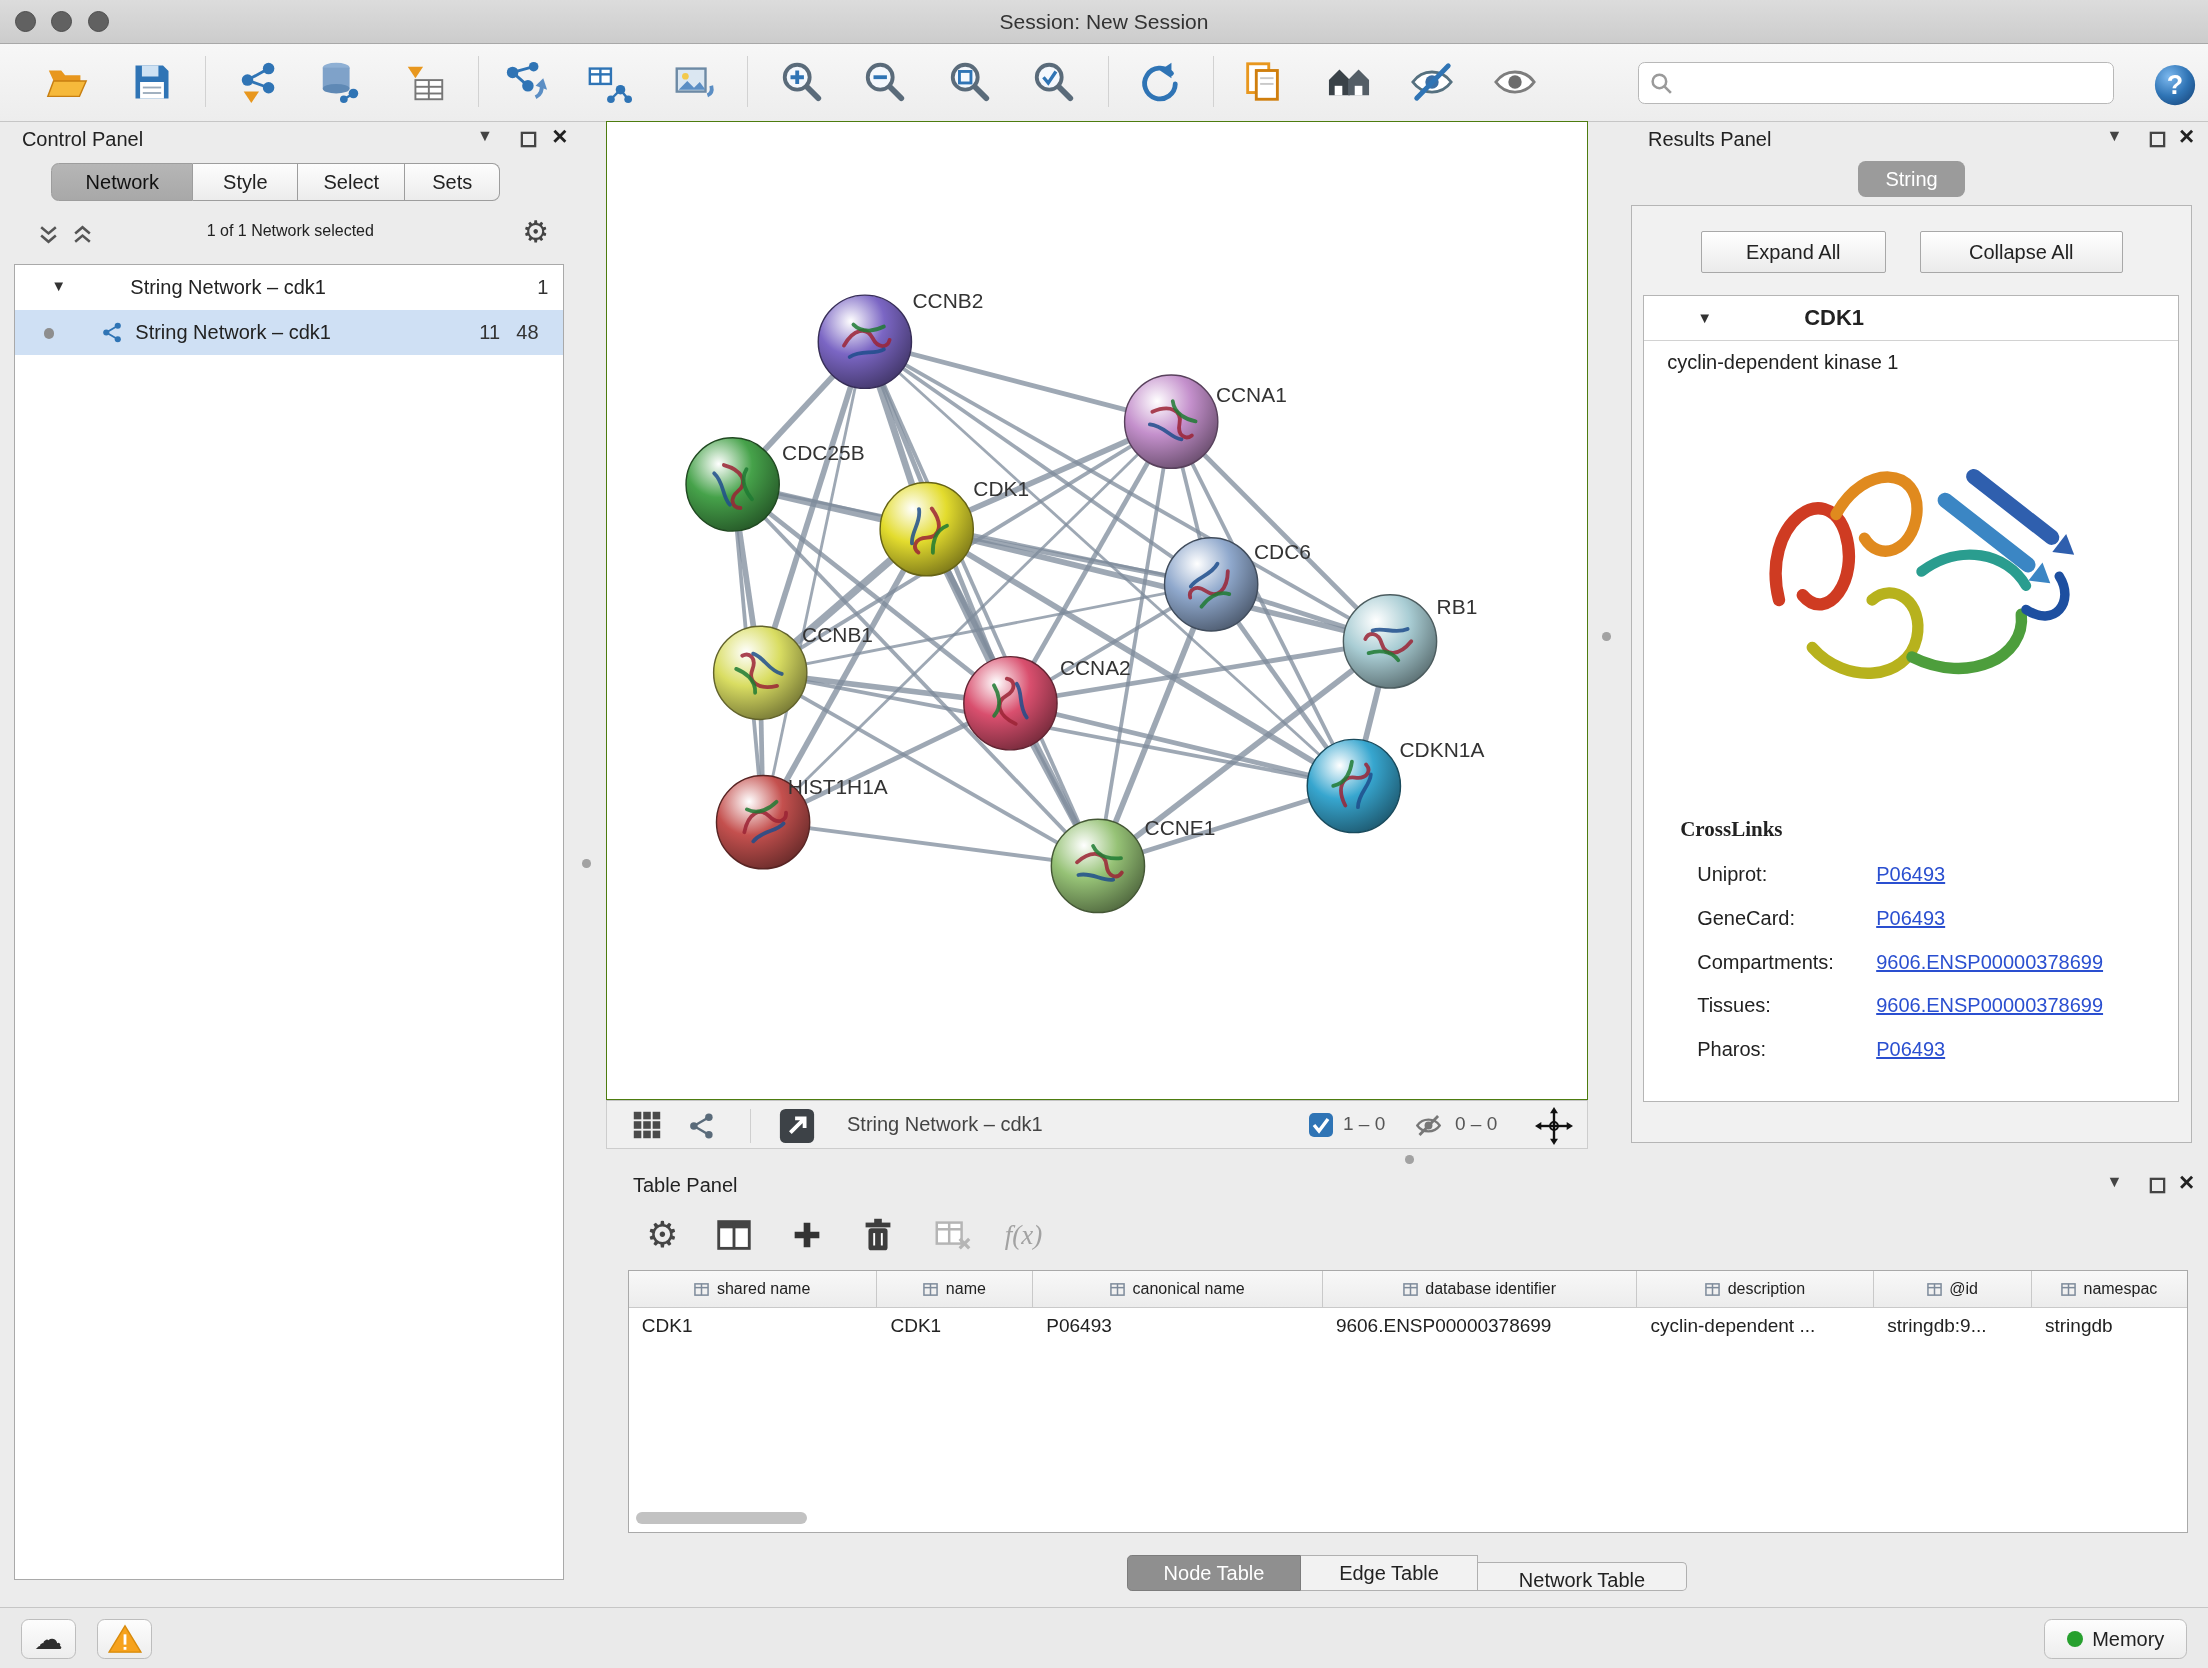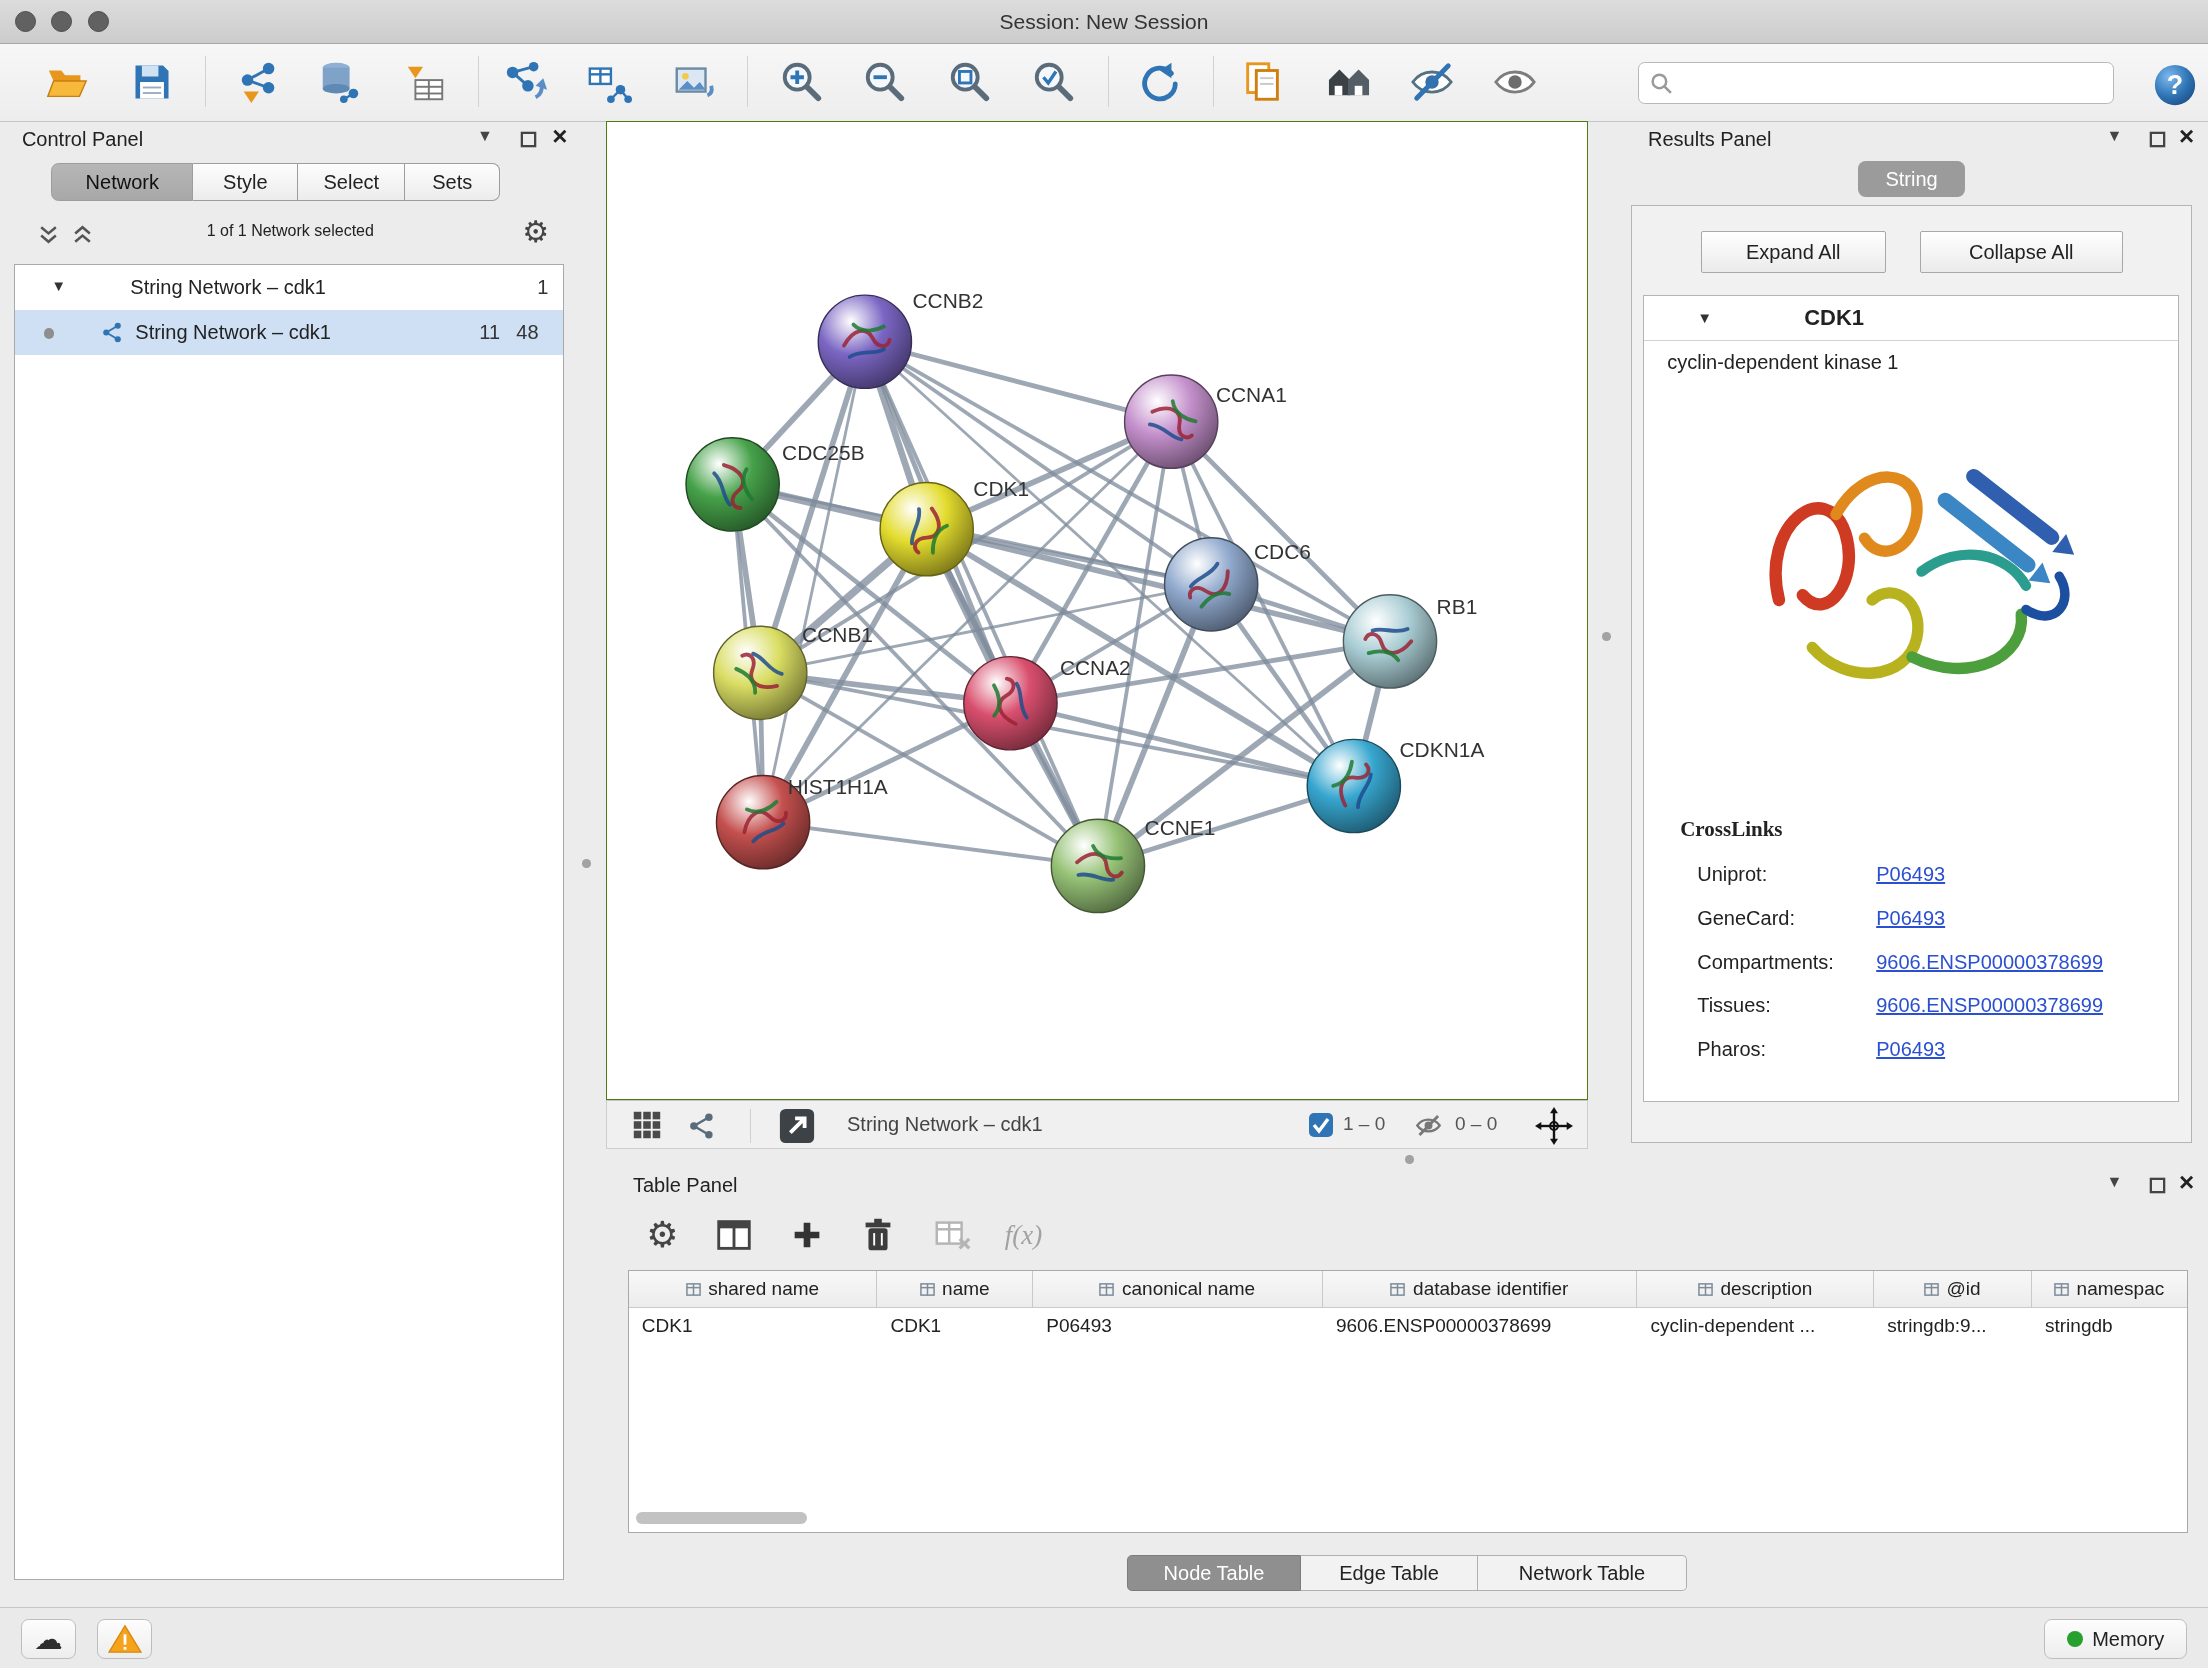--- a/index.html
+++ b/index.html
@@ -75,29 +75,29 @@
   .xlrow .xl-value{position:absolute;left:232px;top:5.7px;color:#2a4fd0;text-decoration:underline;}
 
   
   .table-panel{position:absolute;left:618px;top:1167px;width:1579px;height:432px;}
   .tp-toolbar{position:absolute;left:0;top:38px;width:100%;height:59px;}
   .tp-ic{position:absolute;top:3.8px;width:53px;height:53px;display:flex;align-items:center;justify-content:center;}
   .fx{font-family:"Liberation Serif","DejaVu Serif",serif;font-style:italic;font-size:27px;color:#a2a2a2;}
   .tbox{position:absolute;left:9.5px;top:103px;width:1560px;height:263px;background:#fff;border:1px solid #a9a9a9;box-sizing:border-box;}
   .thead{display:flex;height:36px;background:linear-gradient(#f8f8f8,#ececec);border-bottom:1px solid #c9c9c9;}
   .th{box-sizing:border-box;border-right:1px solid #c9c9c9;display:flex;align-items:center;justify-content:center;
-      font-size:19px;color:#222;gap:7.6px;overflow:hidden;white-space:nowrap;}
+      font-size:16px;color:#222;gap:7.6px;overflow:hidden;white-space:nowrap;}
   .trowd{display:flex;height:36px;}
   .td{box-sizing:border-box;padding-left:13.3px;font-size:19px;line-height:36px;overflow:hidden;white-space:nowrap;}
   .hscroll{position:absolute;left:7.6px;bottom:7.6px;width:171px;height:12.4px;border-radius:6.7px;background:#c2c2c2;}
   .tp-tabs{position:absolute;top:388px;left:509px;display:flex;height:36px;}
   .tp-tab{box-sizing:border-box;border:1px solid #b0b0b0;border-left:none;background:#f2f2f2;font-size:20px;
           text-align:center;line-height:34px;}
   .tp-tab:first-child{border-left:1px solid #7f1d1d;border-radius:4.8px 0 0 4.8px;}
-  .tp-tab:last-child{border-radius:0 4.8px 4.8px 0;}
+  .tp-tab:last-child{border-radius:0 4.8px 4.8px 0;margin-top:7px;}
   .tp-tab.selected{background:#8f8f8f;color:#fff;border-color:#7c7c7c;}
 
   
   .statusbar{position:absolute;left:0;top:1607px;width:100%;height:61px;background:#eaeaea;border-top:1px solid #c6c6c6;}
   .sbtn{position:absolute;top:11.4px;height:40px;border:1px solid #bdbdbd;border-radius:7.6px;
         background:linear-gradient(#fdfdfd,#ededed);display:flex;align-items:center;justify-content:center;box-sizing:border-box;}
   .memdot{width:16px;height:16px;border-radius:50%;background:#27a02e;margin-right:9.5px;}
   .cloud{font-size:28.5px;color:#2e2e2e;line-height:1;}
 
   .splitdot{position:absolute;width:8.6px;height:8.6px;border-radius:50%;background:#a2a2a2;}

